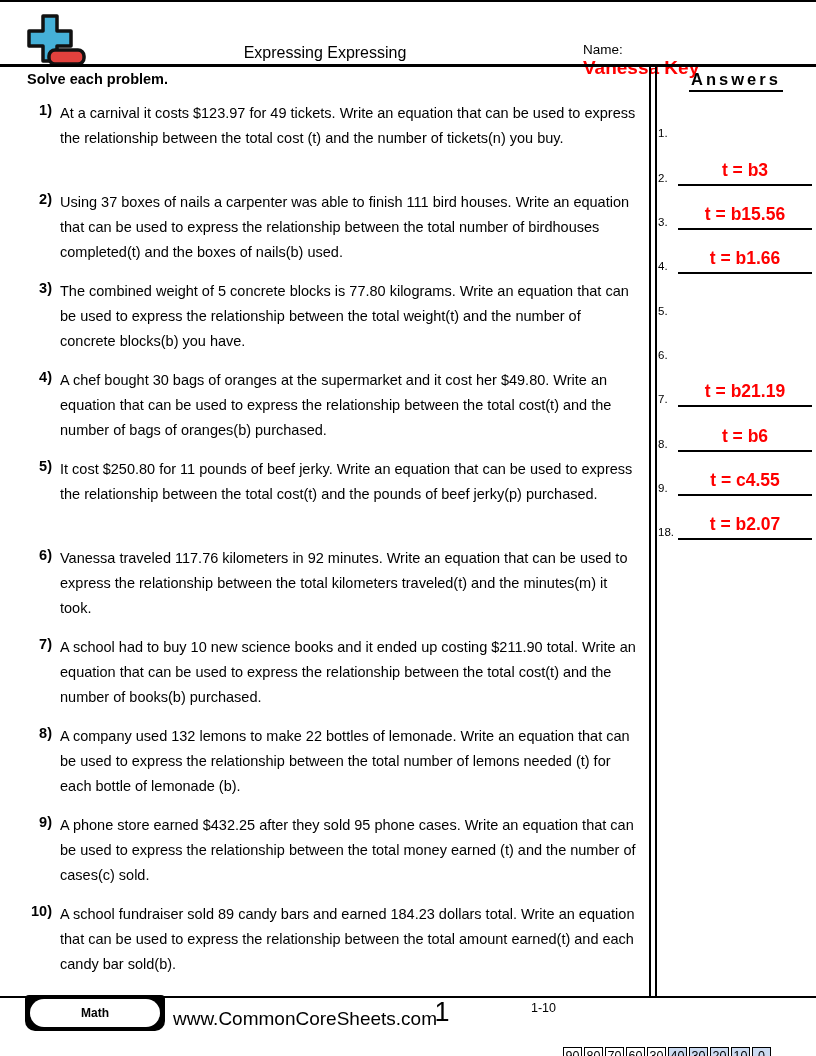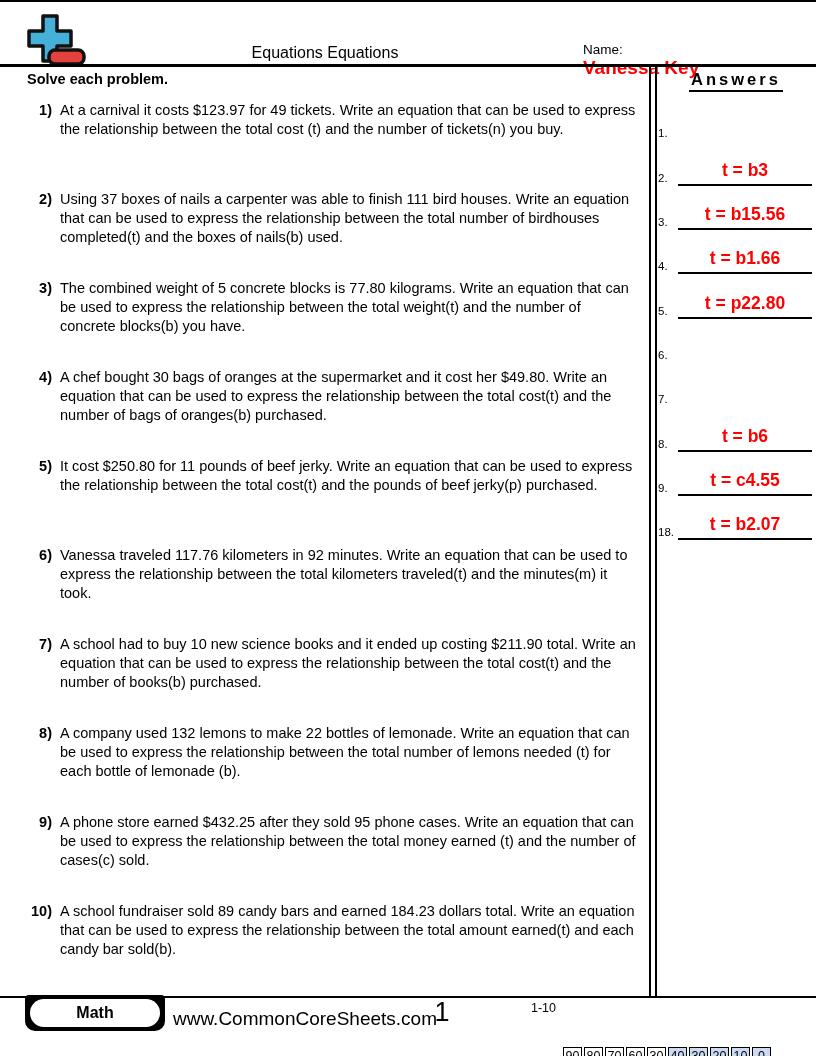--- a/index.html
+++ b/index.html
@@ -22,37 +22,37 @@
   .answer-key{margin-left:26px;color:var(--answer-red);font-weight:bold;font-size:19px;}
   .header-rule{position:absolute;top:64px;left:0;width:816px;height:3px;background:#000;}
   .instructions{position:absolute;top:71px;left:27px;font-weight:bold;font-size:14.5px;}
   .vline{position:absolute;top:67px;width:2px;height:929px;background:#000;}
   .vline.outer{left:649px;}
   .vline.inner{left:655px;}
 
   .problems{position:absolute;left:28px;top:101px;width:612px;}
   .problem{display:flex;height:57px;margin-bottom:32px;}
   .problem-num{min-width:24px;text-align:right;font-weight:bold;font-size:14.5px;line-height:19px;margin-right:8px;}
-  .problem-text{flex:1;font-size:14.5px;line-height:19px;}
+  .problem-text{flex:1;font-size:14.5px;line-height:25px;}
 
   .answers-title-wrap{position:absolute;left:656px;top:70px;width:160px;text-align:center;}
   .answers-title{display:inline-block;font-weight:bold;font-size:16.5px;letter-spacing:3px;border-bottom:2px solid #000;padding:0 2px 1px 2px;}
   .answers-list{position:absolute;left:658px;top:99px;width:156px;}
   .answer-row{position:relative;height:44.35px;}
   .answer-num{position:absolute;left:0;bottom:4px;font-size:11.5px;}
   .answer-value{
     position:absolute;left:20px;right:2px;bottom:2px;
     border-bottom:2px solid #000;text-align:center;
     color:var(--answer-red);font-weight:bold;font-size:17.5px;padding-bottom:3px;
   }
 
   .footer-rule{position:absolute;top:996px;left:0;width:816px;height:2px;background:#000;}
   .math-badge{position:absolute;left:25px;top:995px;width:140px;height:36px;background:#000;border-radius:4px 4px 10px 10px;}
   .math-badge-pill{position:absolute;left:5px;right:5px;top:4px;bottom:4px;background:#fff;border-radius:14px;
-    display:flex;align-items:center;justify-content:center;font-weight:bold;font-size:16px;}
+    display:flex;align-items:center;justify-content:center;font-weight:bold;font-size:12px;}
   .footer-url{position:absolute;left:173px;top:1008px;font-size:19px;}
   .page-number{position:absolute;left:420px;top:997px;width:44px;text-align:center;font-size:27px;}
   .score-table{position:absolute;left:531px;top:999px;display:flex;align-items:flex-start;}
   .score-range{font-size:12.5px;margin-right:7px;margin-top:2px;}
   .score-cells{display:flex;gap:2px;}
   .score-cell{width:19px;height:17px;border:1.5px solid #000;display:flex;align-items:center;justify-content:center;font-size:12.5px;background:#fff;margin-top:48px;}
   .score-cell.shaded{background:var(--score-shaded);}
 </style>
 </head>
 <body>
@@ -60,21 +60,21 @@
 <div class="page">
   <div class="top-rule"></div>
 
   <div class="logo">
     <svg width="66" height="56" viewBox="0 0 66 56" aria-hidden="true">
       <path d="M21 5 h14 v15 h14 v15 h-14 v15 h-14 v-15 h-14 v-15 h14 z" fill="#45b0d8" stroke="#111" stroke-width="3.5" stroke-linejoin="round"></path>
       <rect x="27" y="39" width="35" height="14" rx="6" fill="#e2413d" stroke="#111" stroke-width="3.5"></rect>
     </svg>
   </div>
 
-  <div class="page-title">Equations Equations</div>
+  <div class="page-title">Expressing Expressing</div>
 
   <div class="name-row">
     <span class="name-label">Name:</span>
     <span class="answer-key">Vanessa Key</span>
   </div>
 
   <div class="header-rule"></div>
   <div class="instructions">Solve each problem.</div>
 
   <div class="vline outer"></div>
@@ -138,27 +138,27 @@
     <div class="answer-row">
       <span class="answer-num">3.</span>
       <div class="answer-value">t = b15.56</div>
     </div>
     <div class="answer-row">
       <span class="answer-num">4.</span>
       <div class="answer-value">t = b1.66</div>
     </div>
     <div class="answer-row">
       <span class="answer-num">5.</span>
-      <div class="answer-value">t = p22.80</div>
     </div>
     <div class="answer-row">
       <span class="answer-num">6.</span>
     </div>
     <div class="answer-row">
       <span class="answer-num">7.</span>
+      <div class="answer-value">t = b21.19</div>
     </div>
     <div class="answer-row">
       <span class="answer-num">8.</span>
       <div class="answer-value">t = b6</div>
     </div>
     <div class="answer-row">
       <span class="answer-num">9.</span>
       <div class="answer-value">t = c4.55</div>
     </div>
     <div class="answer-row">

